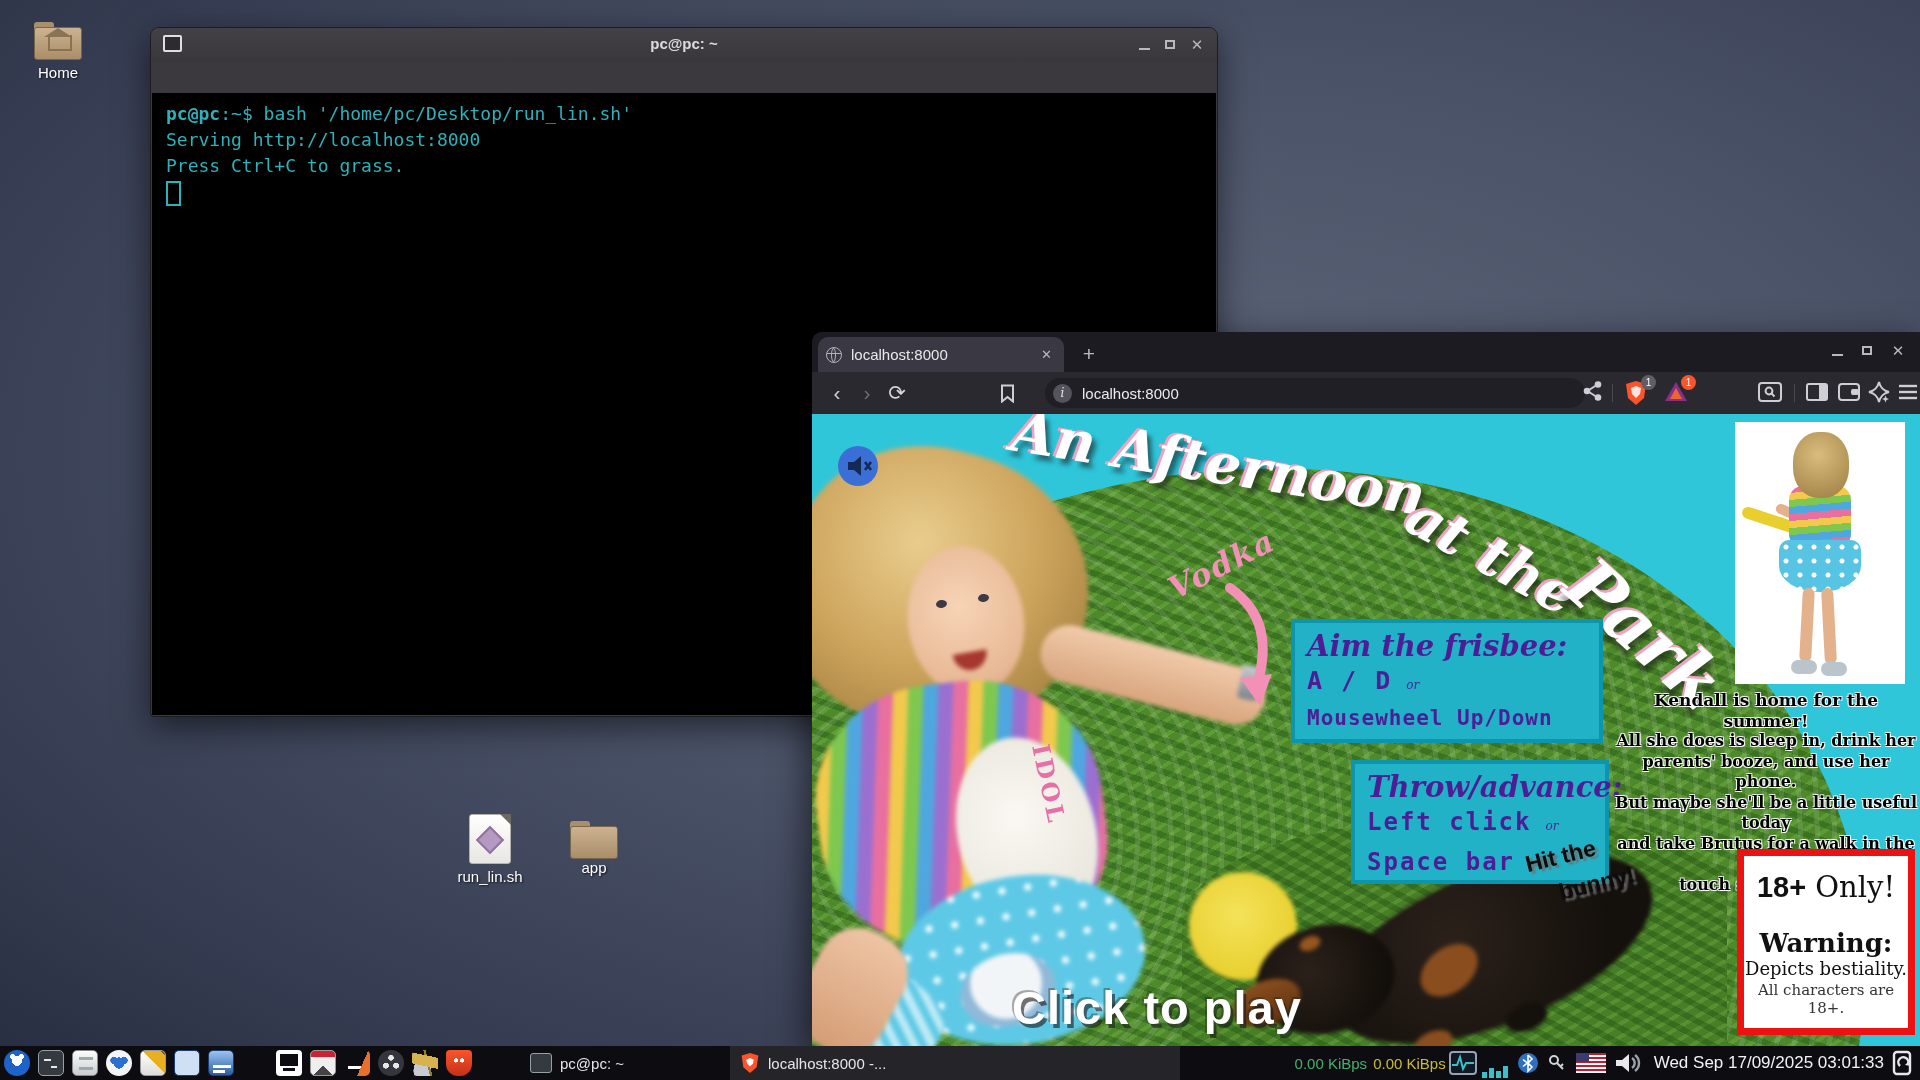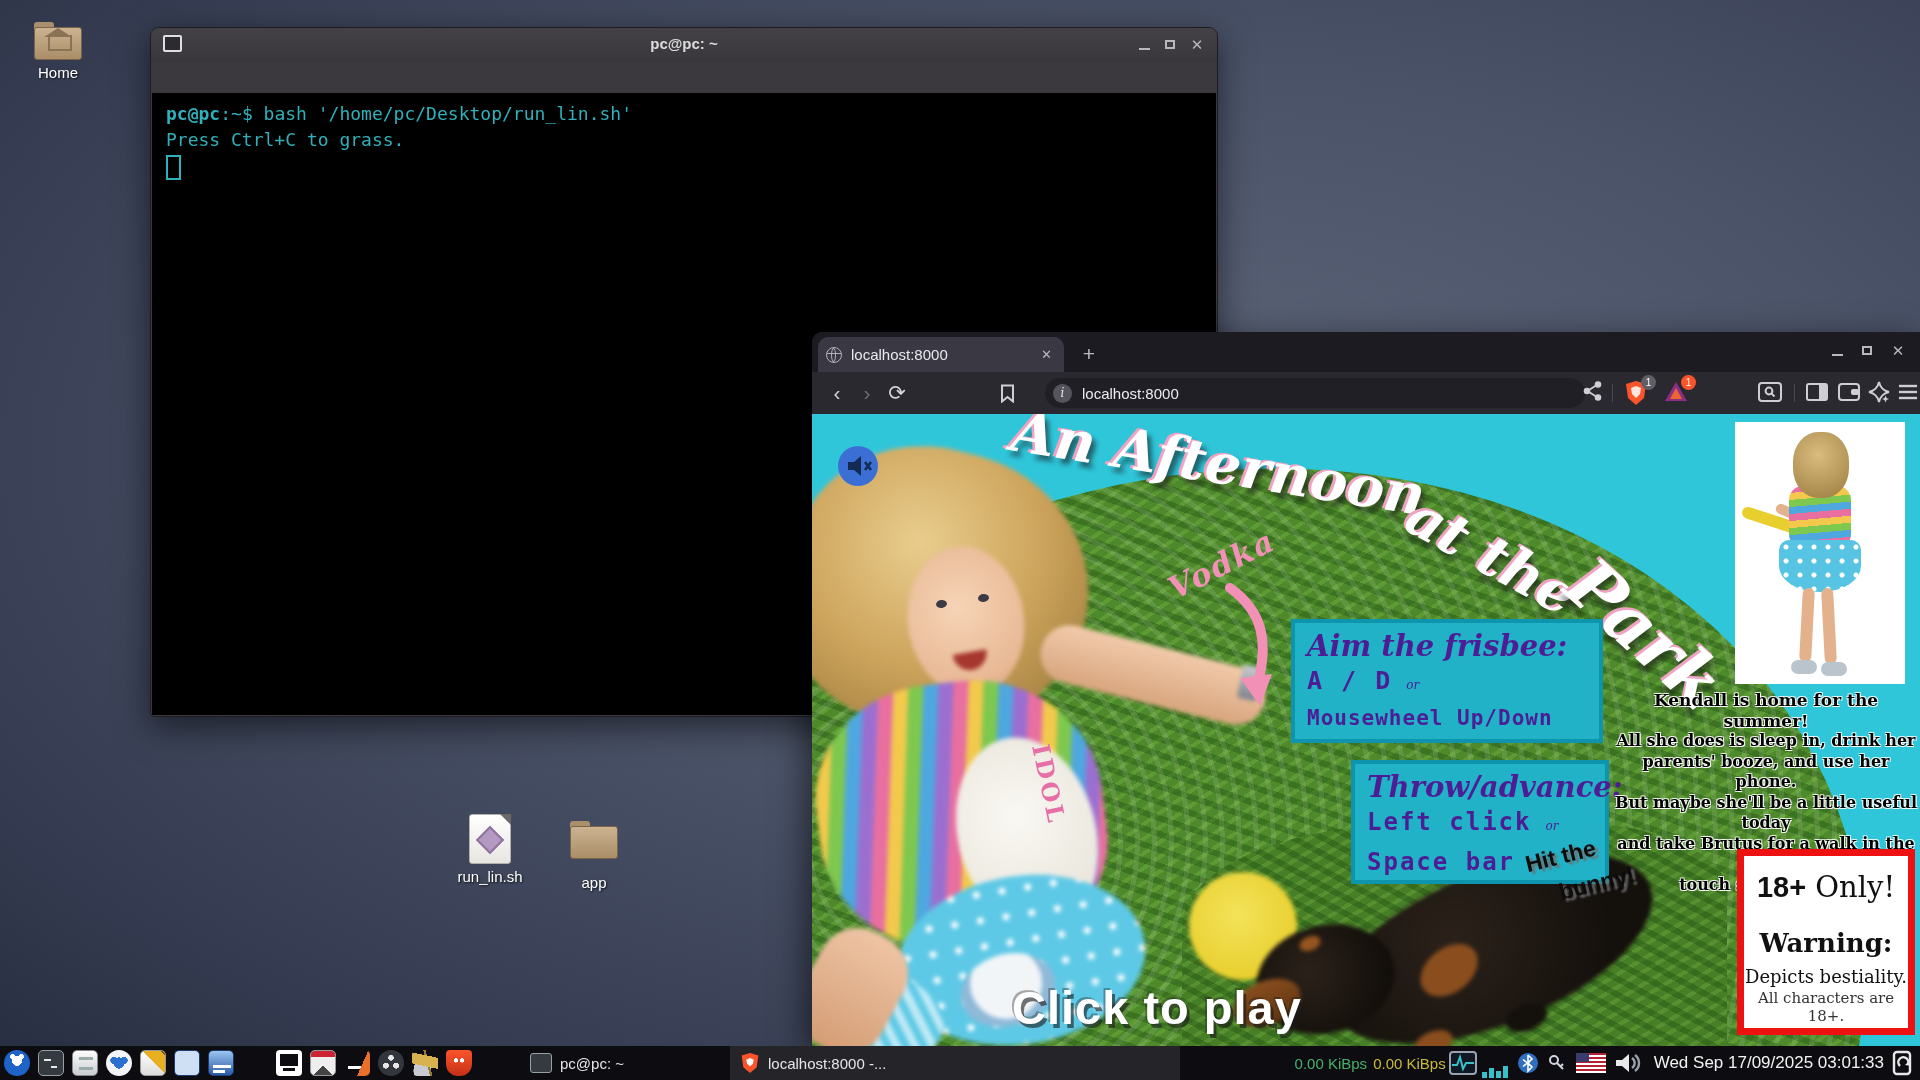--- a/index.html
+++ b/index.html
@@ -169,21 +169,21 @@
   .hitbunny{left:716px;top:420px;transform:rotate(-14deg);color:#0c0c0c;font-weight:bold;font-size:23px;
     font-family:"Liberation Sans",sans-serif;text-shadow:3px 3px 2px rgba(110,110,110,.85);width:140px;}
   .hitbunny .l2{margin-left:26px;margin-top:8px;}
   
   .warnbox{left:925px;top:435px;width:178px;height:186px;background:#fff;border:7px solid #ee1111;
     box-sizing:border-box;text-align:center;color:#111;}
   .warn-age{margin-top:14px;font-size:29px;}
   .warn-age .num{font-weight:bold;font-family:"Liberation Sans",sans-serif;}
   .warn-age .rest{font-family:"DejaVu Serif",serif;}
   .warn-head{margin-top:24px;font-family:"DejaVu Serif",serif;font-weight:bold;font-size:26px;}
-  .warn-l1{margin-top:8px;font-family:"DejaVu Serif",serif;font-size:18px;}
+  .warn-l1{margin-top:0;font-family:"DejaVu Serif",serif;font-size:18px;}
   .warn-l2{margin-top:2px;font-family:"DejaVu Serif",serif;font-size:15px;color:#333;}
   
   .ctp{left:200px;top:566px;color:#fff;font-size:47px;font-weight:bold;letter-spacing:1px;
     text-shadow:3px 4px 0 rgba(25,25,25,.6), -2px -2px 0 rgba(25,25,25,.35);}
 
   
   #taskbar{position:absolute;left:0;bottom:0;width:1920px;height:34px;background:#0d0d11;display:flex;align-items:center;}
   .tl{width:34px;height:34px;display:flex;align-items:center;justify-content:center;flex:none;}
   .tli{width:26px;height:26px;border-radius:5px;position:relative;}
   #ic-menu{border-radius:50%;background:radial-gradient(circle at 50% 42%, #ffffff 0 24%, rgba(0,0,0,0) 25%),radial-gradient(circle at 34% 26%, #ffffff 0 10%, rgba(0,0,0,0) 11%),radial-gradient(circle at 66% 26%, #ffffff 0 10%, rgba(0,0,0,0) 11%),#1d63c8;}
@@ -238,35 +238,36 @@
         <div class="fold"></div>
         <div class="gem"></div>
       </div>
     <div class="lbl">run_lin.sh</div>
   </div>
   <div class="desk-icon" style="left:546px;top:814px;">
     <div class="folder" style="margin-top:7px;">
       <div class="back"></div>
         <div class="front"></div>
     </div>
-    <div class="lbl" style="margin-top:15px;">app</div>
+    <div class="lbl" style="margin-top:0;">app</div>
   </div>
 
   <div id="terminal" class="abs">
     <div class="titlebar">
       <div class="term-glyph">
           <i></i>
         </div>
       <div class="title">pc@pc: ~</div>
       <div class="winbtn minb" style="right:62px;"></div>
       <div class="winbtn maxb" style="right:36px;"></div>
       <div class="winbtn closeb" style="right:10px;">✕</div>
     </div>
     <div class="term-body">
       <div><span class="prompt">pc@pc</span><span>:</span><span>~</span><span>$</span>&nbsp;<span>bash '/home/pc/Desktop/run_lin.sh'</span></div>
+      <div>Serving http://localhost:8000</div>
       <div>Press Ctrl+C to grass.</div>
       <div><span class="cursor-hollow"></span></div>
     </div>
   </div>
 
   <div id="browser" class="abs">
     <div id="tabbar">
       <div id="tab">
         <span class="globe"></span>
         <span class="tab-title">localhost:8000</span>

